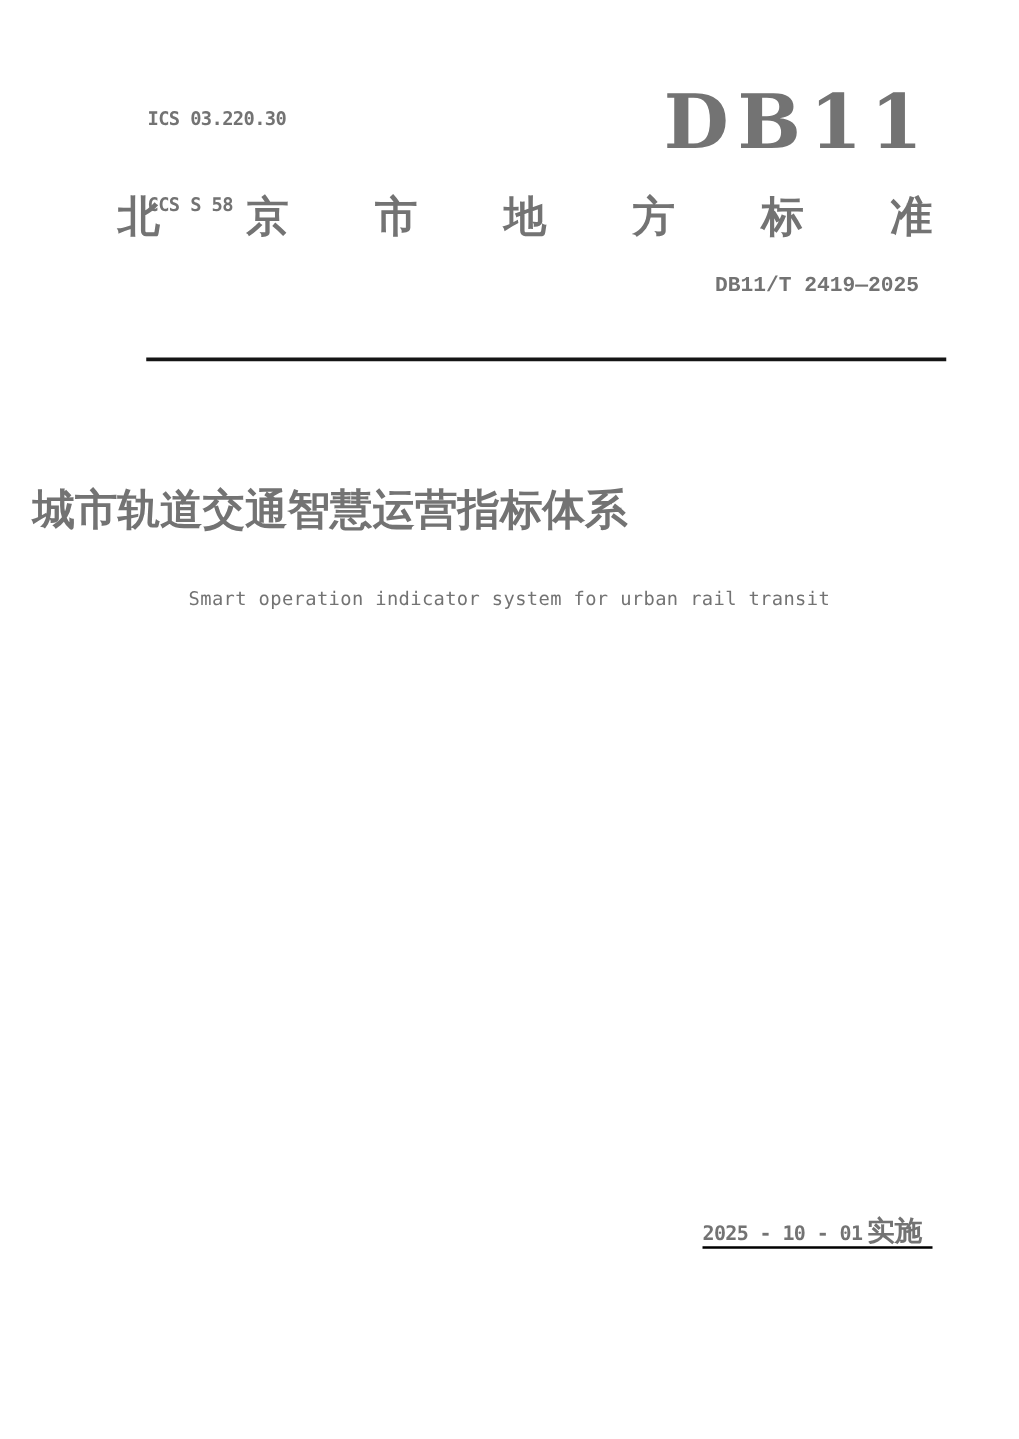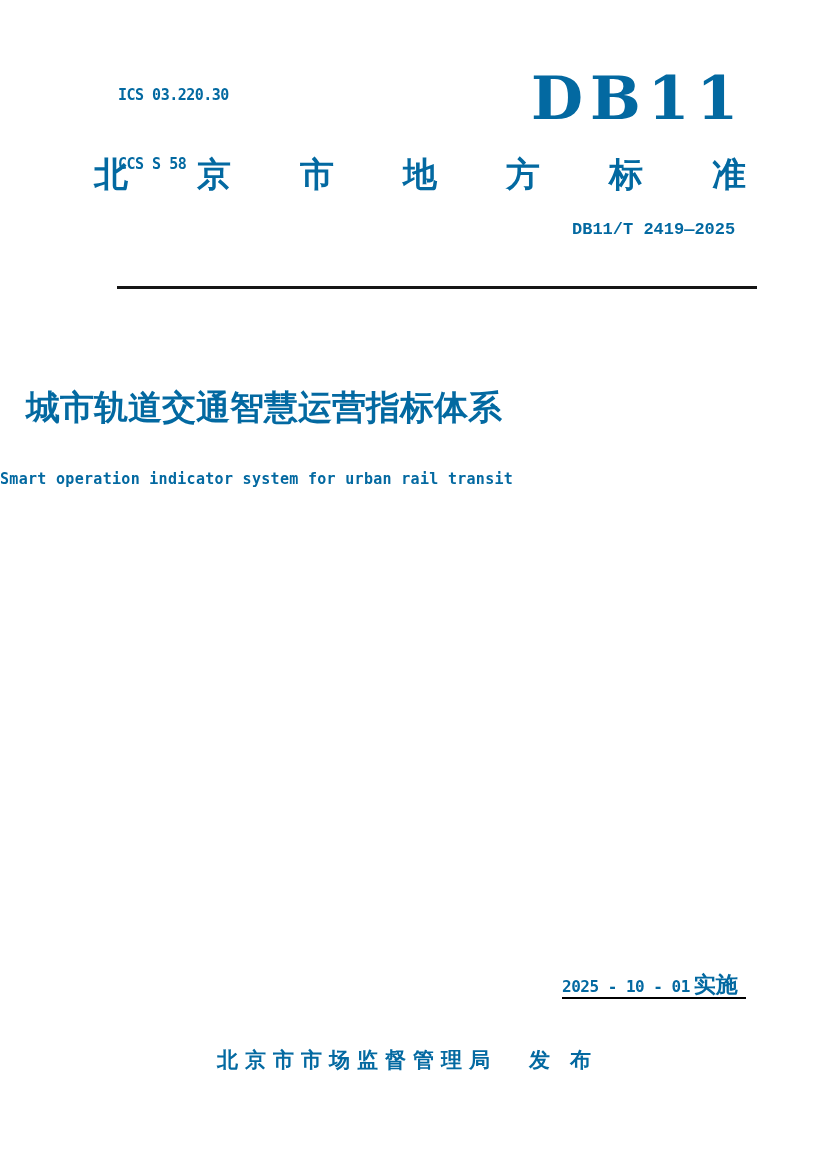--- a/index.html
+++ b/index.html
@@ -3,21 +3,21 @@
 <meta charset="utf-8">
 <style>
   html, body { margin: 0; padding: 0; background: #ffffff; }
   .page {
     position: relative;
     width: 815px;
     height: 1151px;
     background: #ffffff;
     overflow: hidden;
     font-family: "Liberation Sans", sans-serif;
-    color: #0369a1;
+    color: #737373;
   }
 
   
   .ics-block {
     position: absolute;
     left: 118px;
     top: 38px;
     font-family: "DejaVu Sans Mono", monospace;
     font-size: 15px;
     font-weight: bold;
@@ -86,23 +86,24 @@
     font-weight: bold;
     letter-spacing: 0px;
   }
 
   
   .title-en {
     position: absolute;
     left: 0;
     top: 470px;
     width: 815px;
+    text-align: center;
     font-family: "DejaVu Sans Mono", monospace;
     font-size: 15px;
-    font-weight: bold;
+    font-weight: normal;
     letter-spacing: 0.3px;
     white-space: pre;
   }
 
   
   .issue-block {
     position: absolute;
     left: 113px;
     top: 969px;
     width: 457px;
@@ -179,17 +180,14 @@
 
   <div class="title-cn">城市轨道交通智慧运营指标体系</div>
 
   <div class="title-en">Smart operation indicator system for urban rail transit</div>
 
 
   <div class="impl-block">
     <span class="date-text">2025 - 10 - 01</span><span class="date-label">实施</span>
   </div>
 
-  <div class="publisher-row">
-    <span>北京市市场监督管理局</span><span class="publisher-action">发 布</span>
-  </div>
 
 </div>
 
 </body></html>

